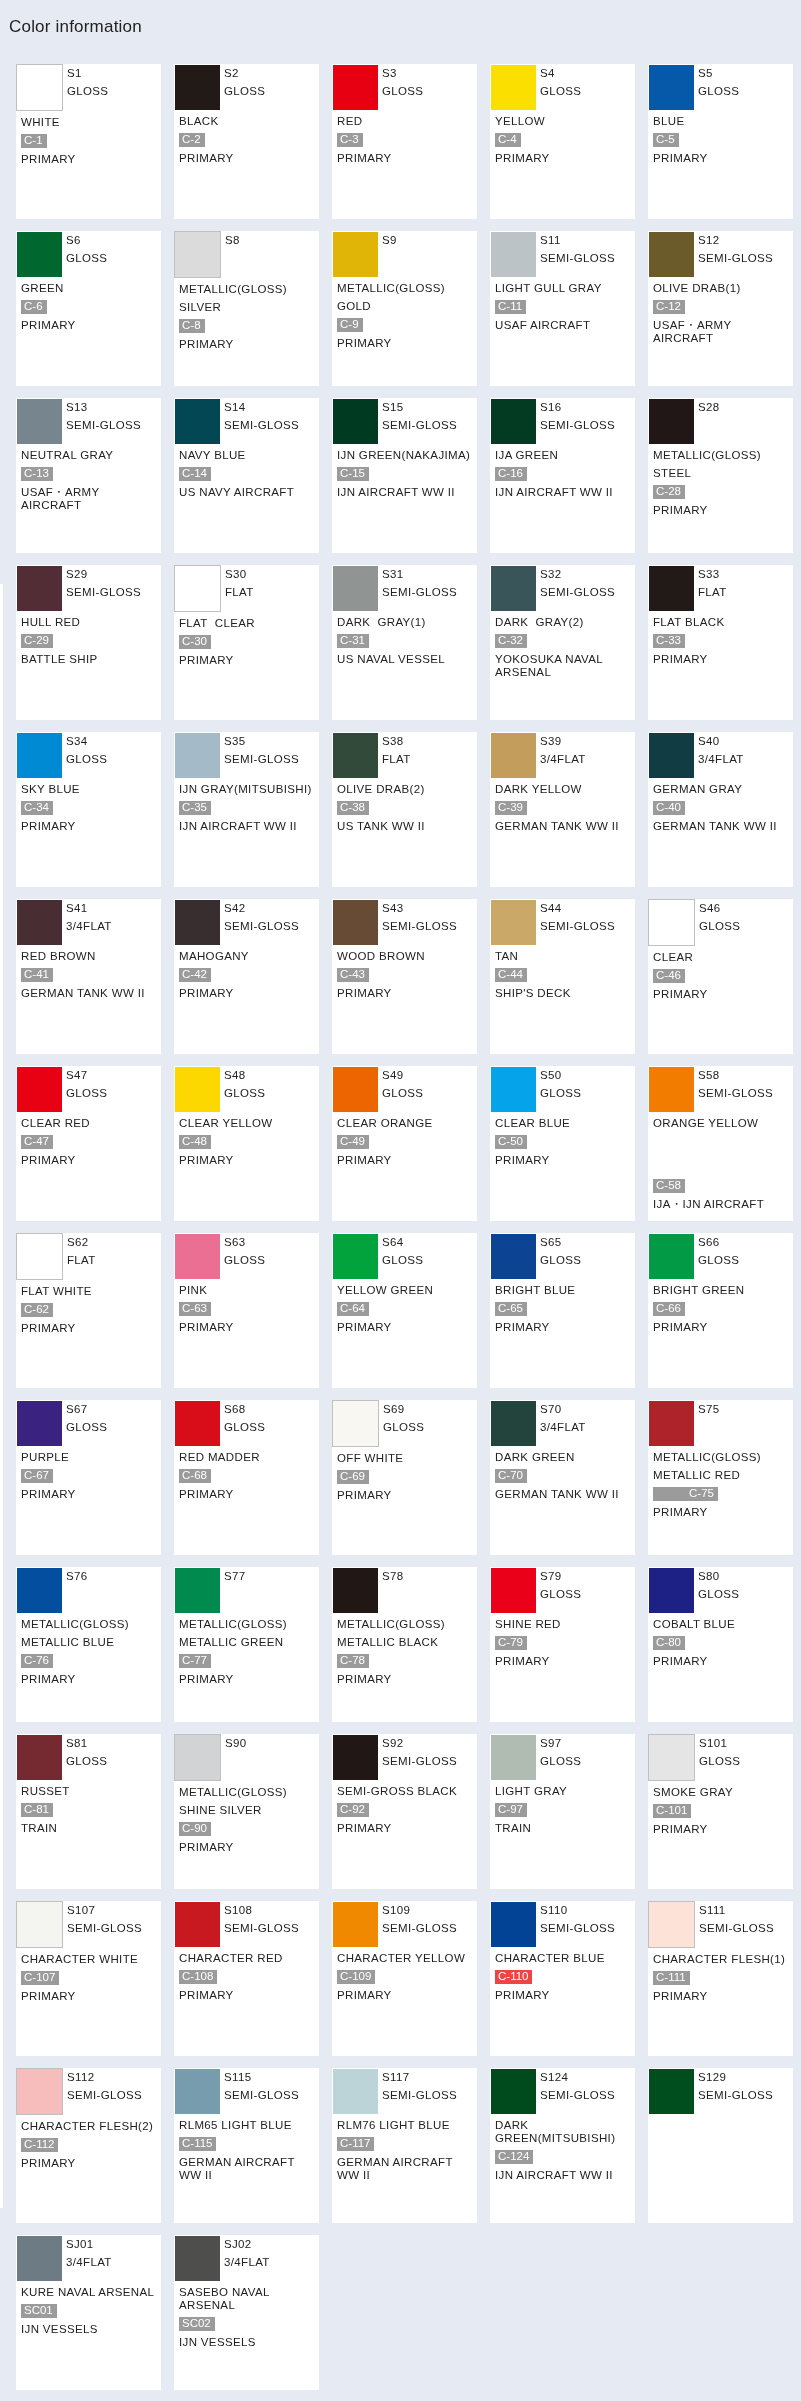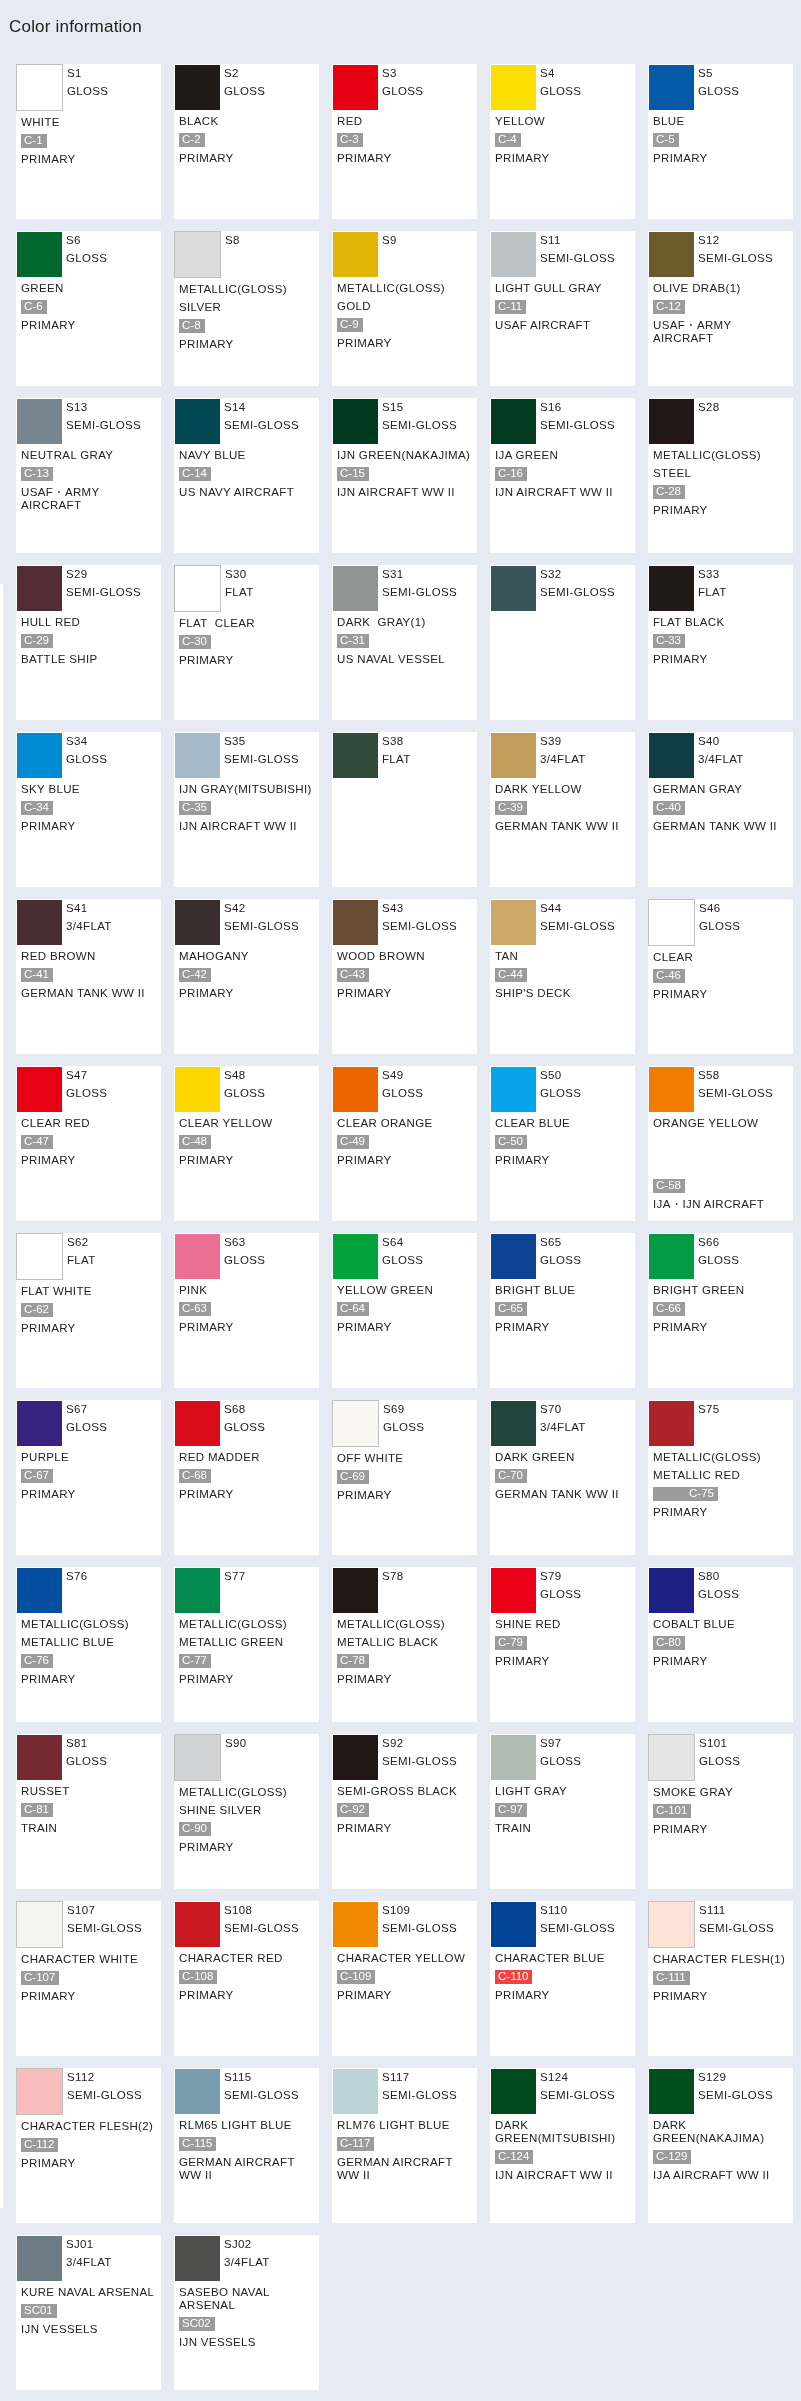--- a/index.html
+++ b/index.html
@@ -370,20 +370,27 @@
   </div>
 
   <div class="card">
     <div class="chip-row">
       <div class="chip" style="background: rgb(58, 85, 90);"></div>
       <div class="chip-txt">
         <div class="cid">S32</div>
         <div class="sheen">SEMI-GLOSS</div>
       </div>
     </div>
+    <div class="body">
+      <div class="names">
+          <div class="nm">DARK&nbsp;&nbsp;GRAY(2)</div>
+        </div>
+      <div class="codewrap"><span class="code" style="background: rgb(155, 155, 155); color: rgb(255, 255, 255);">C-32</span></div>
+      <div class="usage">YOKOSUKA NAVAL ARSENAL</div>
+    </div>
   </div>
 
   <div class="card">
     <div class="chip-row">
       <div class="chip" style="background: rgb(33, 26, 23);"></div>
       <div class="chip-txt">
         <div class="cid">S33</div>
         <div class="sheen">FLAT</div>
       </div>
     </div>
@@ -431,20 +438,27 @@
   </div>
 
   <div class="card">
     <div class="chip-row">
       <div class="chip" style="background: rgb(50, 74, 58);"></div>
       <div class="chip-txt">
         <div class="cid">S38</div>
         <div class="sheen">FLAT</div>
       </div>
     </div>
+    <div class="body">
+      <div class="names">
+          <div class="nm">OLIVE DRAB(2)</div>
+        </div>
+      <div class="codewrap"><span class="code" style="background: rgb(155, 155, 155); color: rgb(255, 255, 255);">C-38</span></div>
+      <div class="usage">US TANK WW II</div>
+    </div>
   </div>
 
   <div class="card">
     <div class="chip-row">
       <div class="chip" style="background: rgb(194, 157, 92);"></div>
       <div class="chip-txt">
         <div class="cid">S39</div>
         <div class="sheen">3/4FLAT</div>
       </div>
     </div>
@@ -1143,27 +1157,20 @@
   </div>
 
   <div class="card">
     <div class="chip-row">
       <div class="chip" style="background: rgb(0, 77, 30);"></div>
       <div class="chip-txt">
         <div class="cid">S129</div>
         <div class="sheen">SEMI-GLOSS</div>
       </div>
     </div>
-    <div class="body">
-      <div class="names">
-          <div class="nm">DARK GREEN(NAKAJIMA)</div>
-        </div>
-      <div class="codewrap"><span class="code" style="background: rgb(155, 155, 155); color: rgb(255, 255, 255);">C-129</span></div>
-      <div class="usage">IJA AIRCRAFT WW II</div>
-    </div>
   </div>
 
   <div class="card">
     <div class="chip-row">
       <div class="chip" style="background: rgb(109, 124, 132);"></div>
       <div class="chip-txt">
         <div class="cid">SJ01</div>
         <div class="sheen">3/4FLAT</div>
       </div>
     </div>

